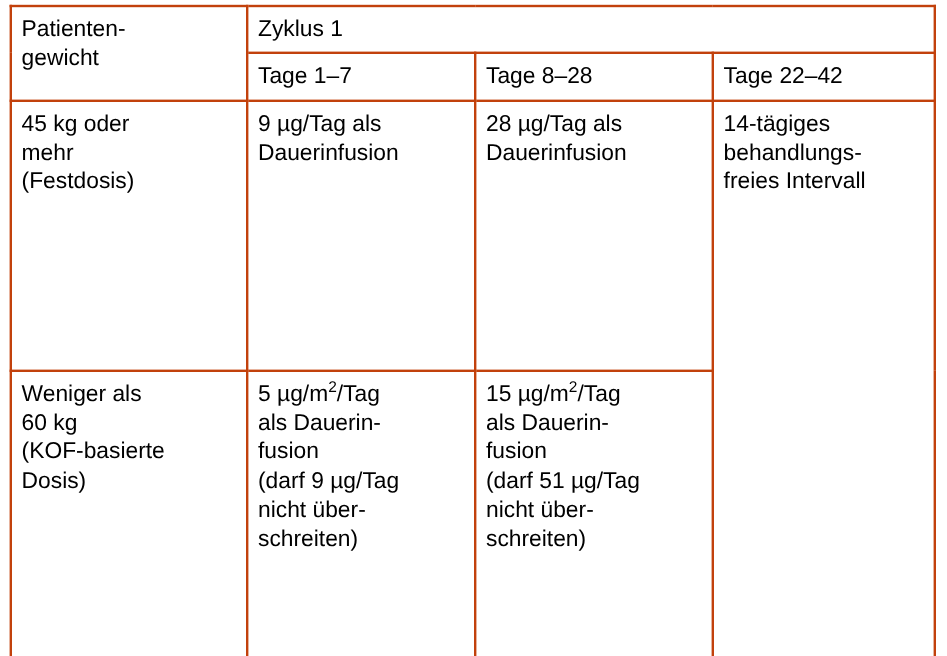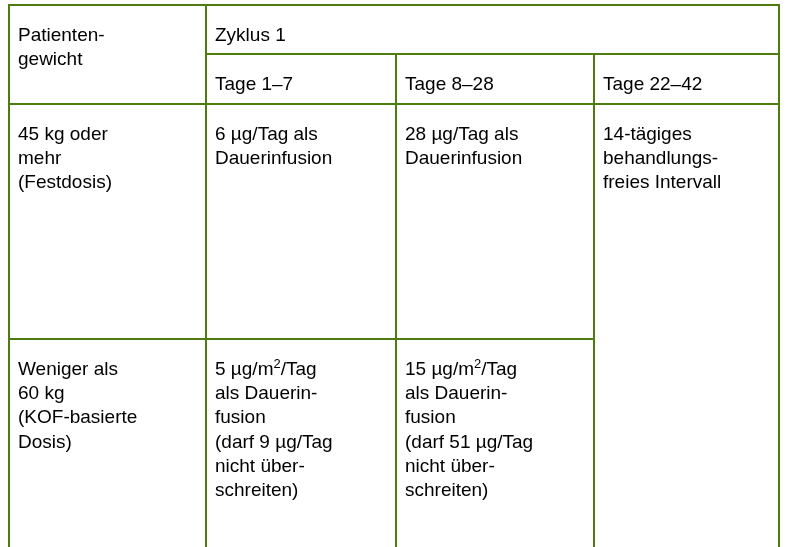--- a/index.html
+++ b/index.html
@@ -23,23 +23,23 @@
   table.dose-table {
     position: absolute;
     left: 8px;
     top: 4px;
     width: 770px;
     border-collapse: collapse;
     table-layout: fixed;
     background: #ffffff;
   }
   table.dose-table td, table.dose-table th {
-    border: 2px solid #4d7c0f;
+    border: 2px solid #c2410c;
     vertical-align: top;
-    padding: 17px 8px 6px 8px;
+    padding: 7px 8px 6px 8px;
     font-size: 19px;
     line-height: 1.28;
     font-weight: normal;
     text-align: left;
   }
   
   col.c0 { width: 197px; }
   col.c1 { width: 190px; }
   col.c2 { width: 198px; }
   col.c3 { width: 185px; }
@@ -112,21 +112,21 @@
       </tr>
     </thead>
     <tbody>
       <tr>
         <td class="body-cell">
           <span class="line nowrapish">45 kg oder
 mehr</span>
           <span class="line it">(Festdosis)</span>
         </td>
         <td class="body-cell">
-          <span class="line nowrapish">6 µg/Tag als
+          <span class="line nowrapish">9 µg/Tag als
 Dauerinfusion</span>
         </td>
         <td class="body-cell">
           <span class="line nowrapish">28 µg/Tag als
 Dauerinfusion</span>
         </td>
         <td class="body-cell rowspan-cell" rowspan="2">
           <span class="line nowrapish">14-tägiges
 behandlungs-
 freies Intervall</span>

